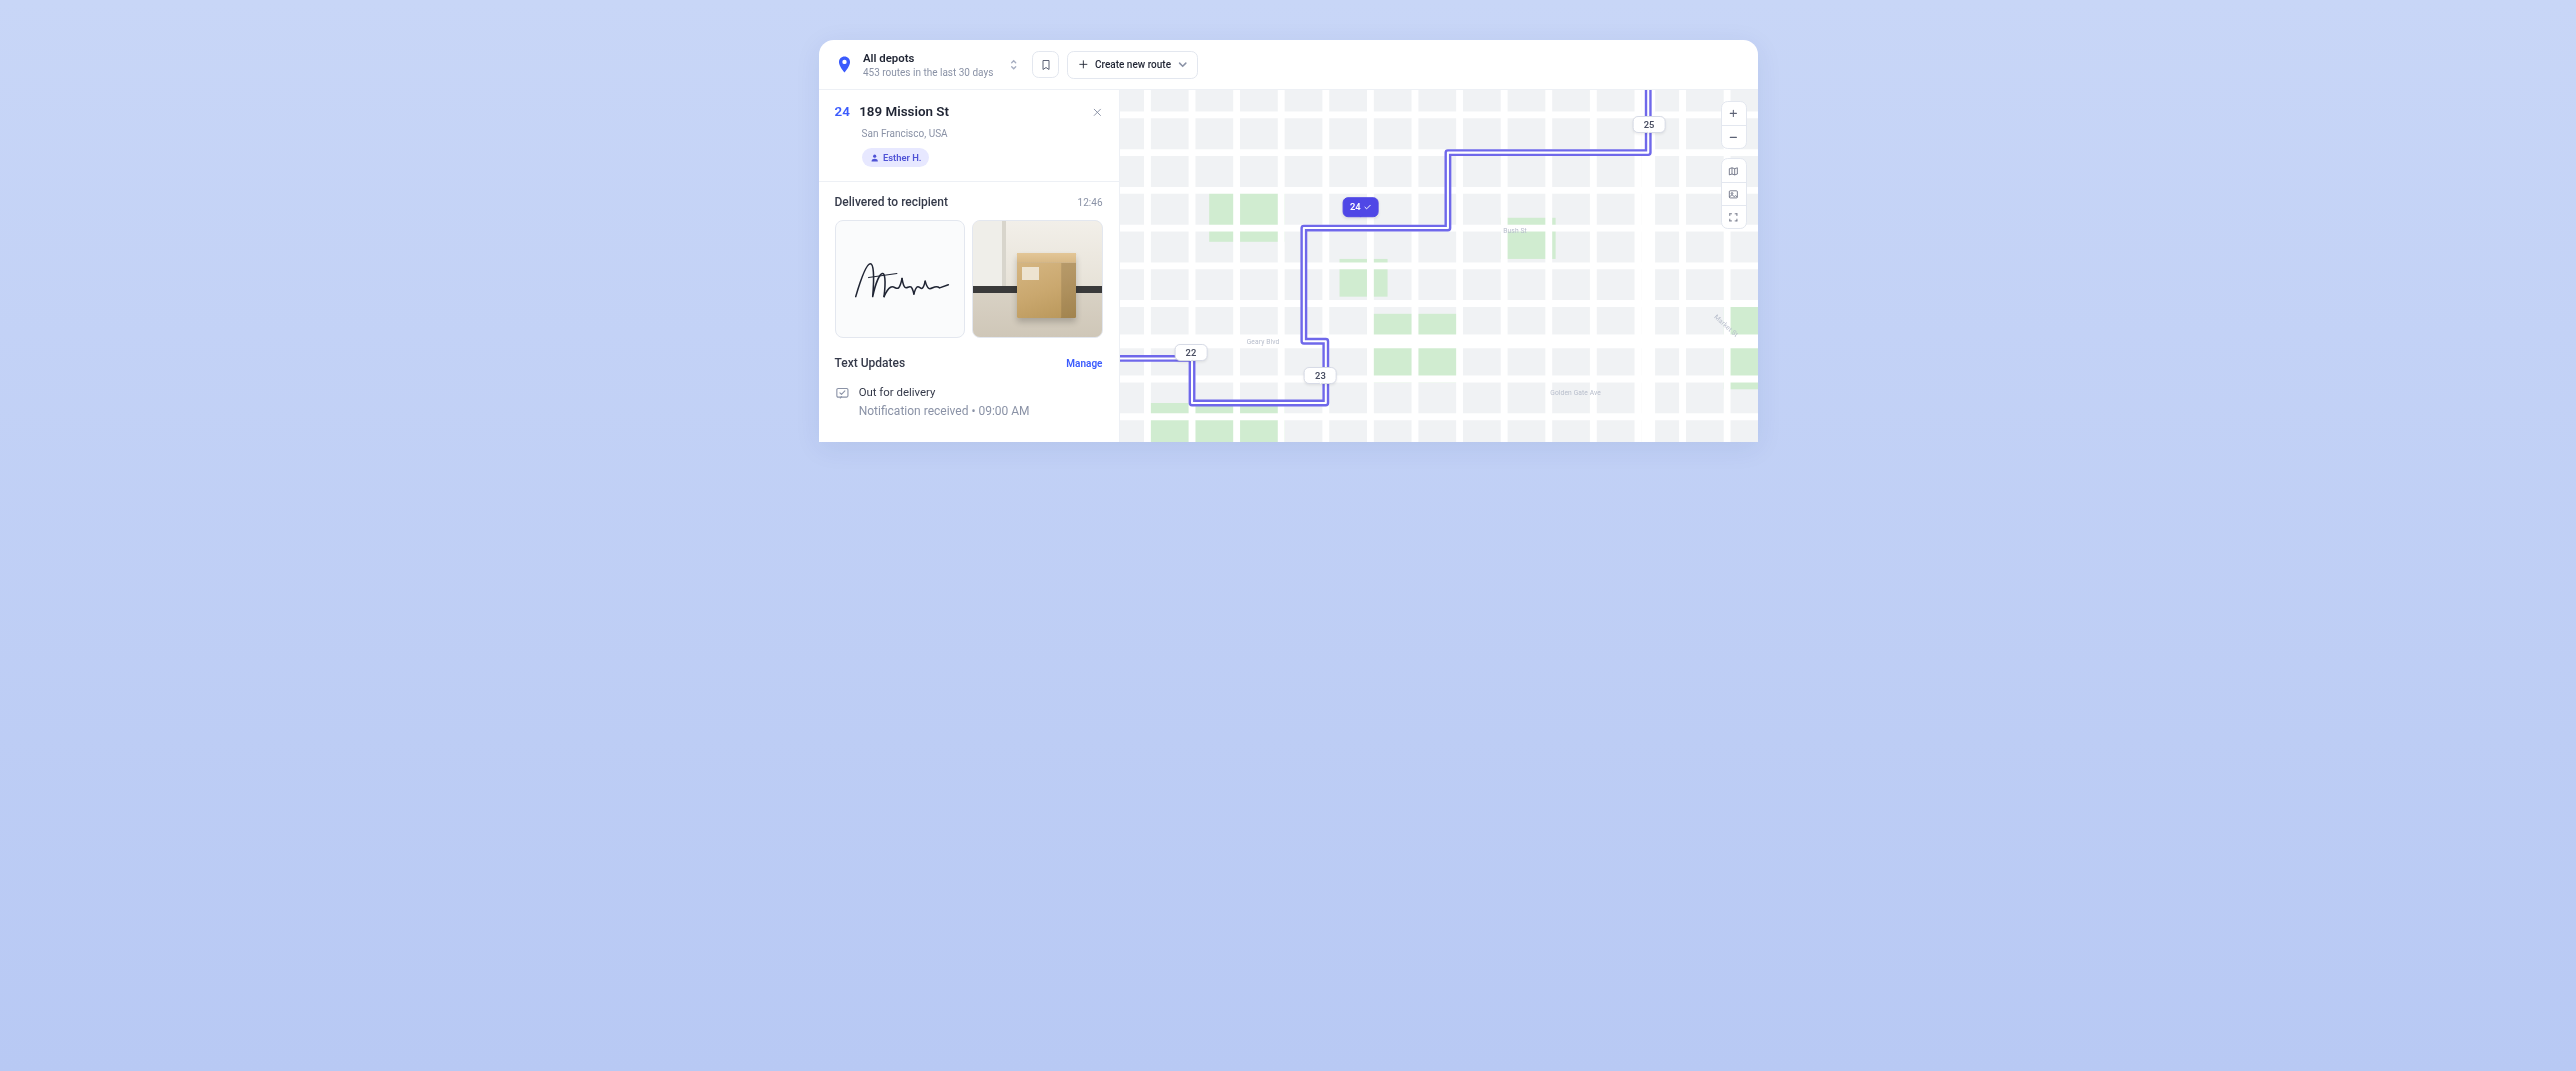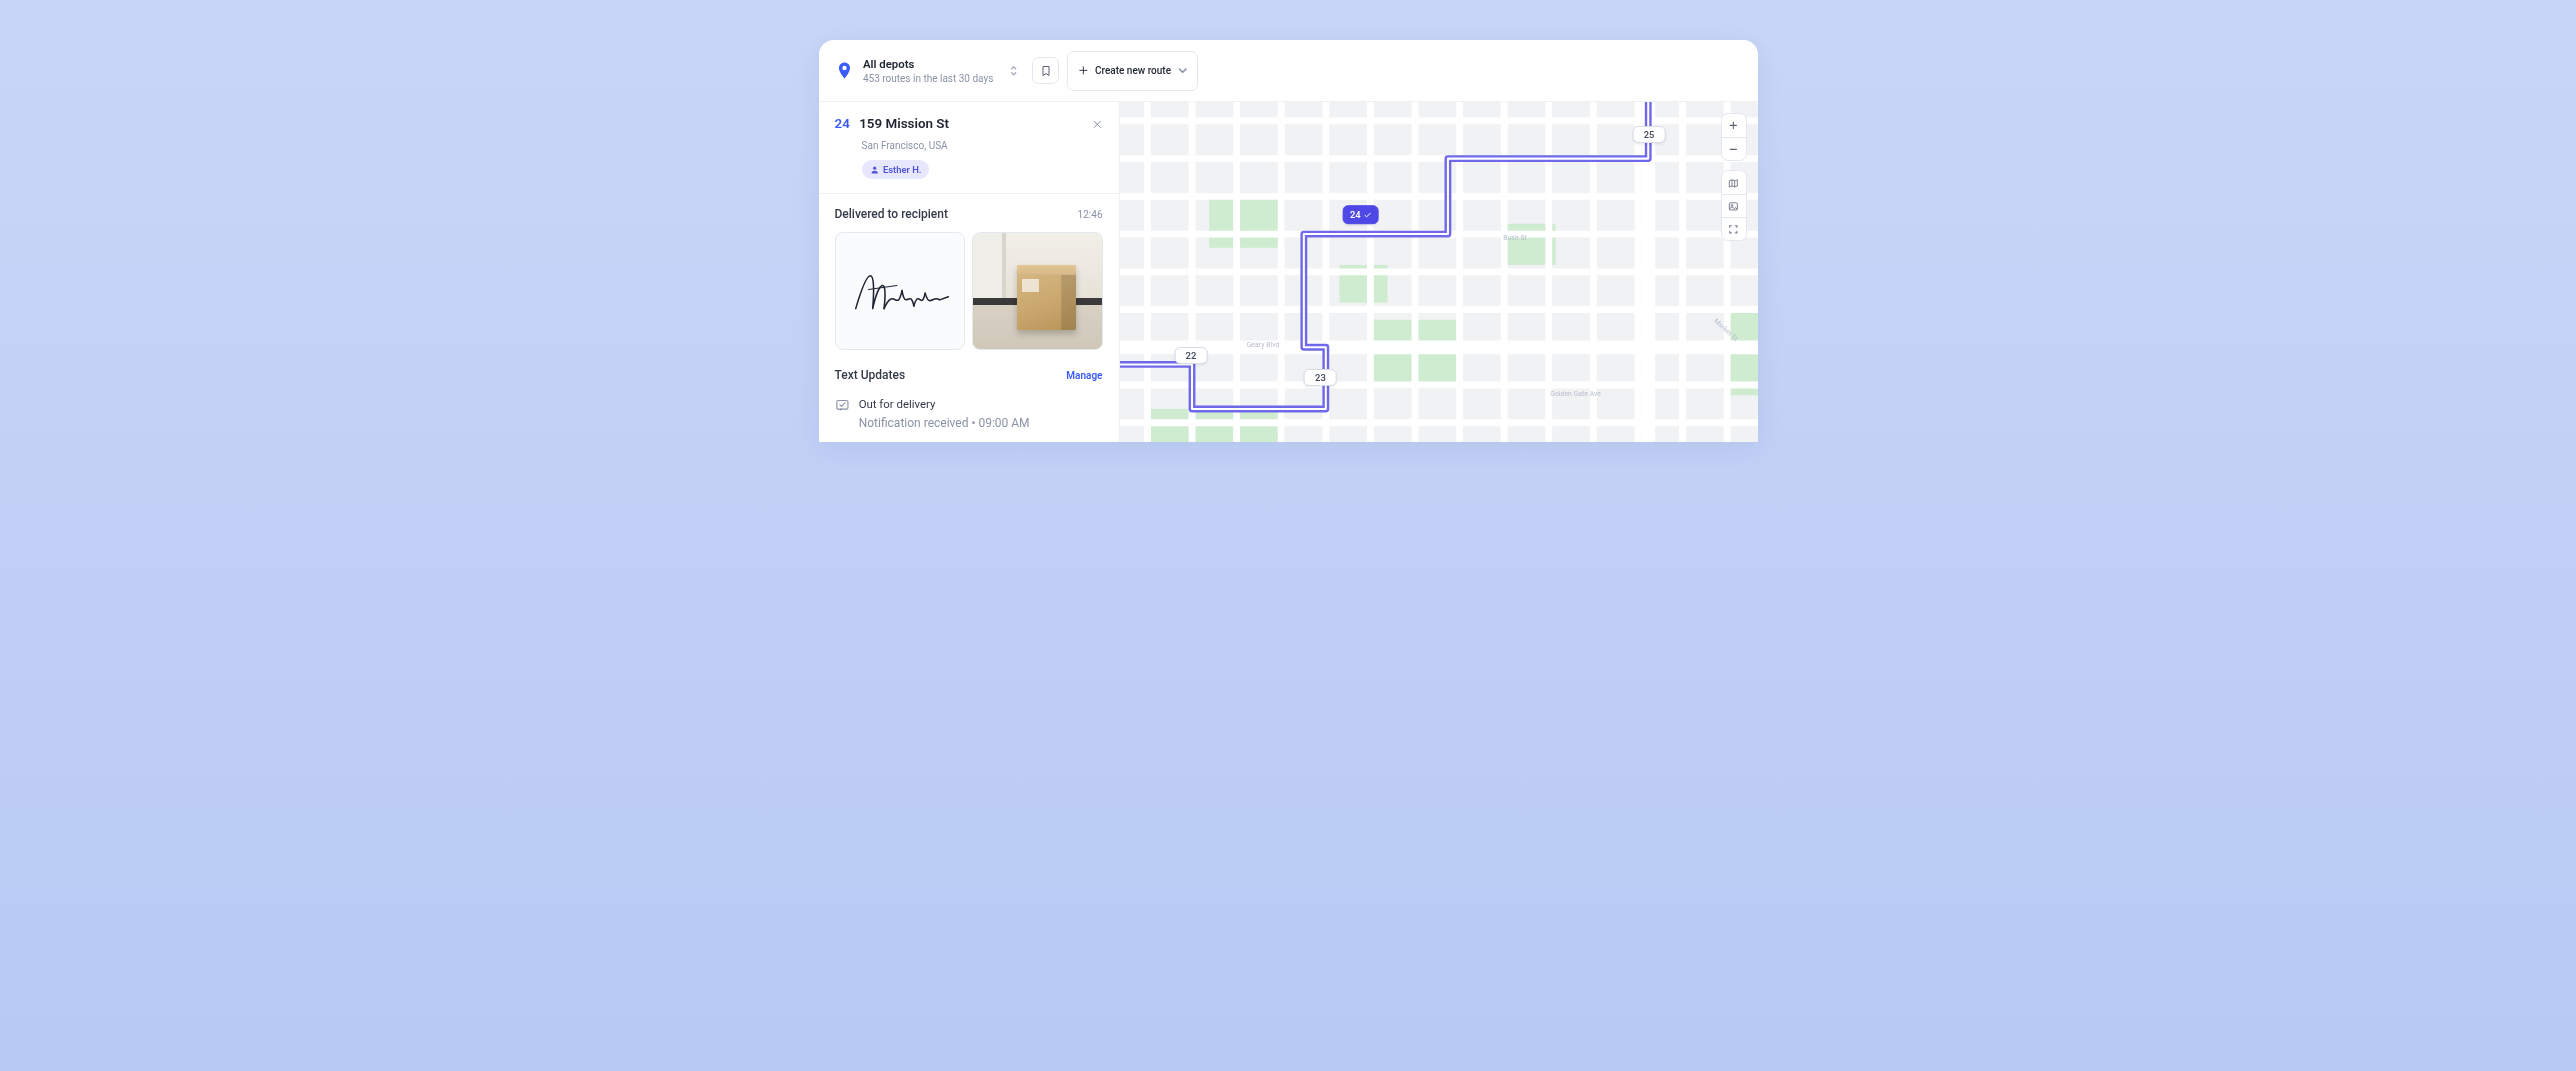--- a/index.html
+++ b/index.html
@@ -48,21 +48,21 @@
   .date-pill .date { color: #3b5bfd; font-weight: 600; }
   .chev { width: 9.4px; height: 9.4px; color: #8a92a6; }
 
   .topbar-right { display: flex; align-items: center; gap: 8px; }
   .icon-btn {
     width: 27px; height: 27px; border: 0.7px solid #e3e7ef; border-radius: 6.7px;
     display: flex; align-items: center; justify-content: center; cursor: pointer;
     color: #5c6275; background: #fff;
   }
   .create-btn {
-    height: 40px; border: 0.7px solid #e3e7ef; border-radius: 6.7px; background: #fff;
+    height: 28px; border: 0.7px solid #e3e7ef; border-radius: 6.7px; background: #fff;
     display: inline-flex; align-items: center; gap: 6.7px; padding: 0 9.4px;
     font-size: 10px; color: #1f2433; font-weight: 500; cursor: pointer;
   }
 
   .body { flex: 1; display: flex; min-height: 0; }
   .sidebar { width: 301px; border-right: 0.7px solid #edf0f5; overflow-y: auto; }
   .stop-header { padding: 13.4px 16px; border-bottom: 0.7px solid #edf0f5; position: relative; }
   .stop-row1 { display: flex; align-items: baseline; gap: 9.4px; }
   .stop-num { font-size: 13.4px; font-weight: 600; color: #3b5bfd; }
   .stop-addr { font-size: 13.4px; font-weight: 600; color: #1f2433; }
@@ -183,21 +183,21 @@
       </div>
     </div>
   </div>
 
   <div class="body">
 
     <div class="sidebar">
       <div class="stop-header">
         <div class="stop-row1">
           <span class="stop-num">24</span>
-          <span class="stop-addr">159 Mission St</span>
+          <span class="stop-addr">189 Mission St</span>
         </div>
         <div class="stop-sub">San Francisco, USA</div>
         <div class="close-btn">
           <svg width="10.7" height="10.7" viewBox="0 0 24 24" fill="none" stroke="currentColor" stroke-width="2.2" stroke-linecap="round">
               <path d="M5 5l14 14M19 5L5 19"></path>
             </svg>
         </div>
         <div class="driver-chip">
           <svg viewBox="0 0 24 24" fill="currentColor">
               <circle cx="12" cy="8" r="4"></circle>

